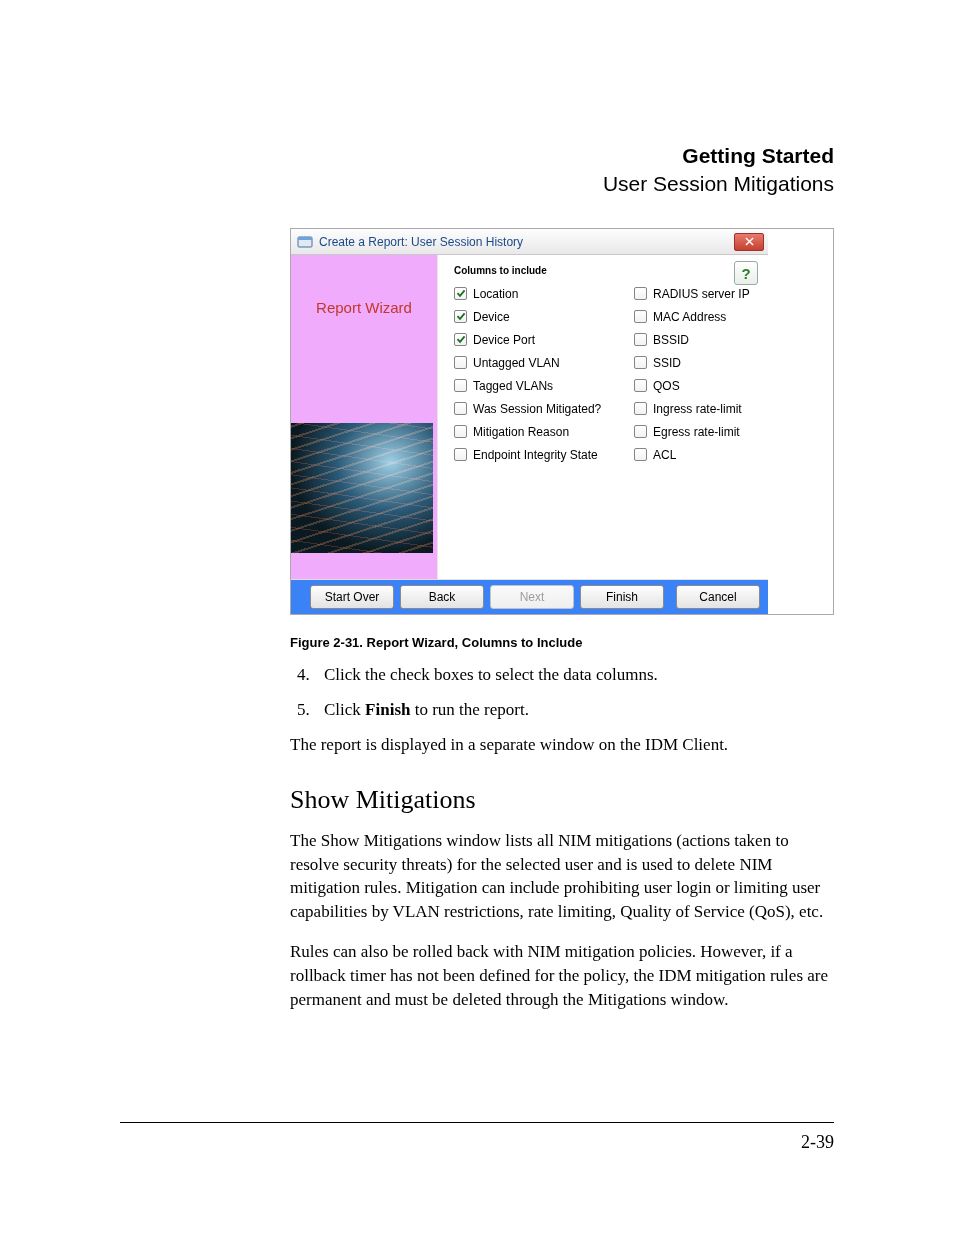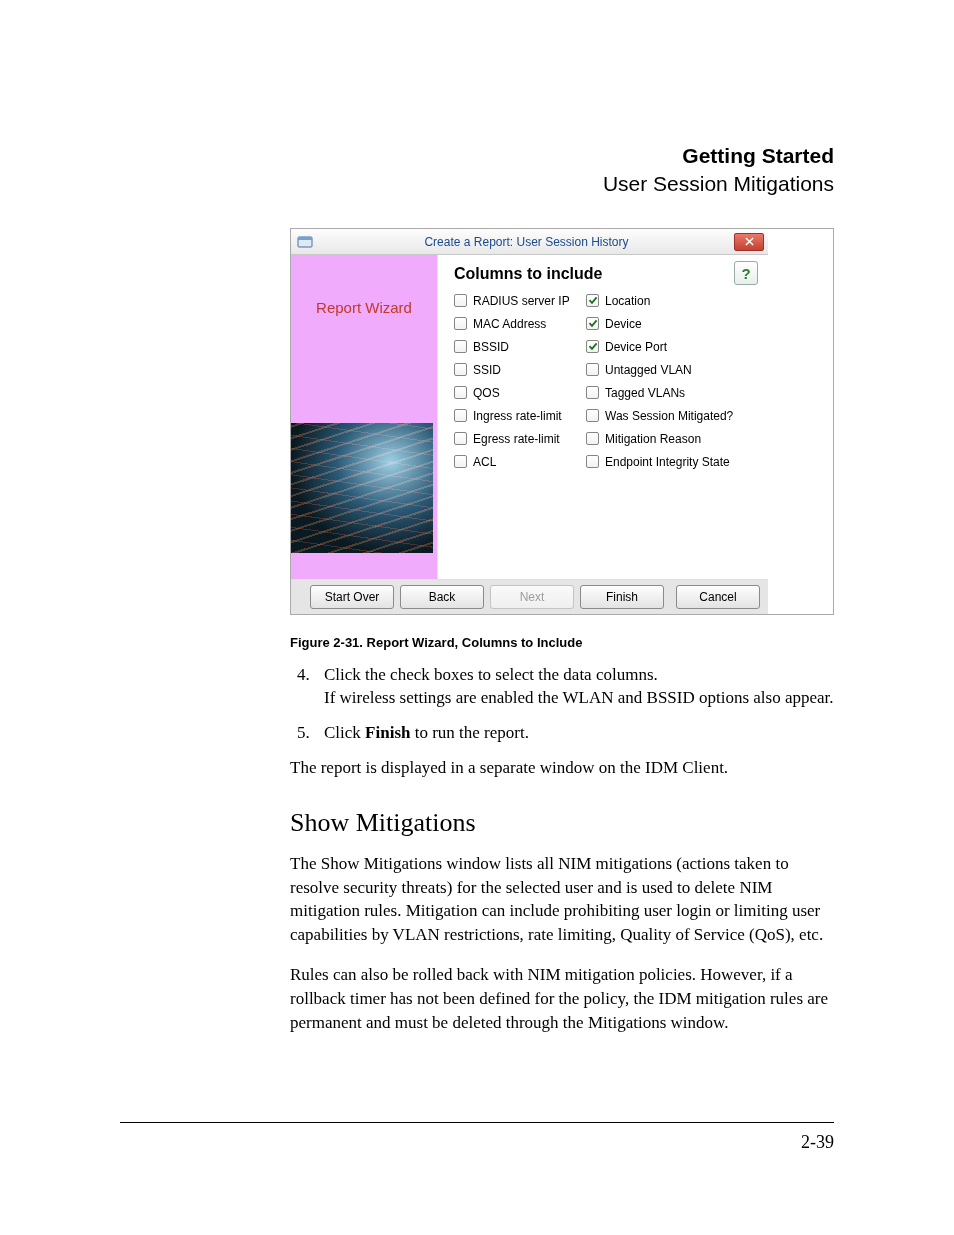--- a/index.html
+++ b/index.html
@@ -41,21 +41,20 @@
     font-size: 12px;
     color: #000;
   }
   .titlebar {
     height: 25px;
     background: linear-gradient(#fdfdfd, #e8e8e8);
     border-bottom: 1px solid #c8c8c8;
     display: flex;
     align-items: center;
     padding: 0 4px 0 6px;
-    text-align: center;
   }
   .titlebar .app-icon {
     width: 16px; height: 16px;
     margin-right: 6px;
   }
   .titlebar .title-text {
     flex: 1;
     color: #1b4a8a;
   }
   .titlebar .close-btn {
@@ -115,21 +114,21 @@
   }
 
   .right-pane {
     flex: 1;
     padding: 10px 10px 0 16px;
     position: relative;
   }
   .panel-title {
     font-family: Arial, sans-serif;
     font-weight: bold;
-    font-size: 16px;
+    font-size: 10px;
     margin-bottom: 8px;
   }
   .help-btn {
     position: absolute;
     top: 6px; right: 10px;
     width: 22px; height: 22px;
     border: 1px solid #9aa;
     border-radius: 3px;
     background: linear-gradient(#fff,#e8efe8);
     display: flex; align-items: center; justify-content: center;
@@ -166,21 +165,21 @@
   .cb .tick svg { width: 10px; height: 10px; }
   .cb-label { white-space: nowrap; }
 
   .button-bar {
     height: 34px;
     border-top: 1px solid #e0e0e0;
     display: flex;
     align-items: center;
     padding: 0 8px;
     gap: 6px;
-    background: #e5e5e5;
+    background: #3b82f6;
   }
   .spacer-left { width: 90px; }
   .d-btn {
     height: 22px;
     min-width: 66px;
     padding: 0 8px;
     border: 1px solid #8a8a8a;
     border-radius: 3px;
     background: linear-gradient(#fefefe, #e3e3e3);
     font-family: Tahoma, Arial, sans-serif;
@@ -276,54 +275,20 @@
             <div class="art"></div>
           </div>
         </div>
 
         <div class="right-pane">
           <div class="panel-title">Columns to include</div>
           <div class="help-btn">
             <span>?</span>
           </div>
           <div class="cols">
-            <div class="col c1" id="col-left">
-                <div class="cb-row">
-                  <span class="cb"></span>
-                  <span class="cb-label">RADIUS server IP</span>
-                </div>
-                <div class="cb-row">
-                  <span class="cb"></span>
-                  <span class="cb-label">MAC Address</span>
-                </div>
-                <div class="cb-row">
-                  <span class="cb"></span>
-                  <span class="cb-label">BSSID</span>
-                </div>
-                <div class="cb-row">
-                  <span class="cb"></span>
-                  <span class="cb-label">SSID</span>
-                </div>
-                <div class="cb-row">
-                  <span class="cb"></span>
-                  <span class="cb-label">QOS</span>
-                </div>
-                <div class="cb-row">
-                  <span class="cb"></span>
-                  <span class="cb-label">Ingress rate-limit</span>
-                </div>
-                <div class="cb-row">
-                  <span class="cb"></span>
-                  <span class="cb-label">Egress rate-limit</span>
-                </div>
-                <div class="cb-row">
-                  <span class="cb"></span>
-                  <span class="cb-label">ACL</span>
-                </div>
-              </div>
             <div class="col c2" id="col-right">
                 <div class="cb-row">
                   <span class="cb checked">
                     <span class="tick"><svg viewBox="0 0 10 10">
                         <path d="M1.5 5.2 L4 7.8 L8.6 2.4" fill="none" stroke="#1f6f1f" stroke-width="1.8"></path>
                       </svg></span>
                   </span>
                   <span class="cb-label">Location</span>
                 </div>
                 <div class="cb-row">
@@ -354,20 +319,54 @@
                   <span class="cb"></span>
                   <span class="cb-label">Was Session Mitigated?</span>
                 </div>
                 <div class="cb-row">
                   <span class="cb"></span>
                   <span class="cb-label">Mitigation Reason</span>
                 </div>
                 <div class="cb-row">
                   <span class="cb"></span>
                   <span class="cb-label">Endpoint Integrity State</span>
+                </div>
+              </div>
+            <div class="col c1" id="col-left">
+                <div class="cb-row">
+                  <span class="cb"></span>
+                  <span class="cb-label">RADIUS server IP</span>
+                </div>
+                <div class="cb-row">
+                  <span class="cb"></span>
+                  <span class="cb-label">MAC Address</span>
+                </div>
+                <div class="cb-row">
+                  <span class="cb"></span>
+                  <span class="cb-label">BSSID</span>
+                </div>
+                <div class="cb-row">
+                  <span class="cb"></span>
+                  <span class="cb-label">SSID</span>
+                </div>
+                <div class="cb-row">
+                  <span class="cb"></span>
+                  <span class="cb-label">QOS</span>
+                </div>
+                <div class="cb-row">
+                  <span class="cb"></span>
+                  <span class="cb-label">Ingress rate-limit</span>
+                </div>
+                <div class="cb-row">
+                  <span class="cb"></span>
+                  <span class="cb-label">Egress rate-limit</span>
+                </div>
+                <div class="cb-row">
+                  <span class="cb"></span>
+                  <span class="cb-label">ACL</span>
                 </div>
               </div>
           </div>
         </div>
       </div>
 
       <div class="button-bar">
         <span class="spacer-left"></span>
         <span class="d-btn">Start Over</span>
         <span class="d-btn">Back</span>
@@ -375,21 +374,21 @@
         <span class="d-btn">Finish</span>
         <span class="flex"></span>
         <span class="d-btn">Cancel</span>
       </div>
     </div>
   </div>
 
   <div class="caption">Figure 2-31. Report Wizard, Columns to Include</div>
 
   <ol class="steps" id="steps-list" start="4">
-      <li><span>Click the check boxes to select the data columns.</span><span class="sub">If wireless settings are enabled the WLAN and BSSID options also appear.</span></li>
+      <li><span>Click the check boxes to select the data columns.</span></li>
       <li><span>Click </span><b>Finish</b><span> to run the report.</span></li>
     </ol>
 
   <div class="para">The report is displayed in a separate window on the IDM Client.</div>
 
   <h2 class="section">Show Mitigations</h2>
 
   <div class="para2">The Show Mitigations window lists all NIM mitigations (actions taken to resolve security threats) for the selected user and is used to delete NIM mitigation rules. Mitigation can include prohibiting user login or limiting user capabilities by VLAN restrictions, rate limiting, Quality of Service (QoS), etc.</div>
   <div class="para2">Rules can also be rolled back with NIM mitigation policies. However, if a rollback timer has not been defined for the policy, the IDM mitigation rules are permanent and must be deleted through the Mitigations window.</div>
 

